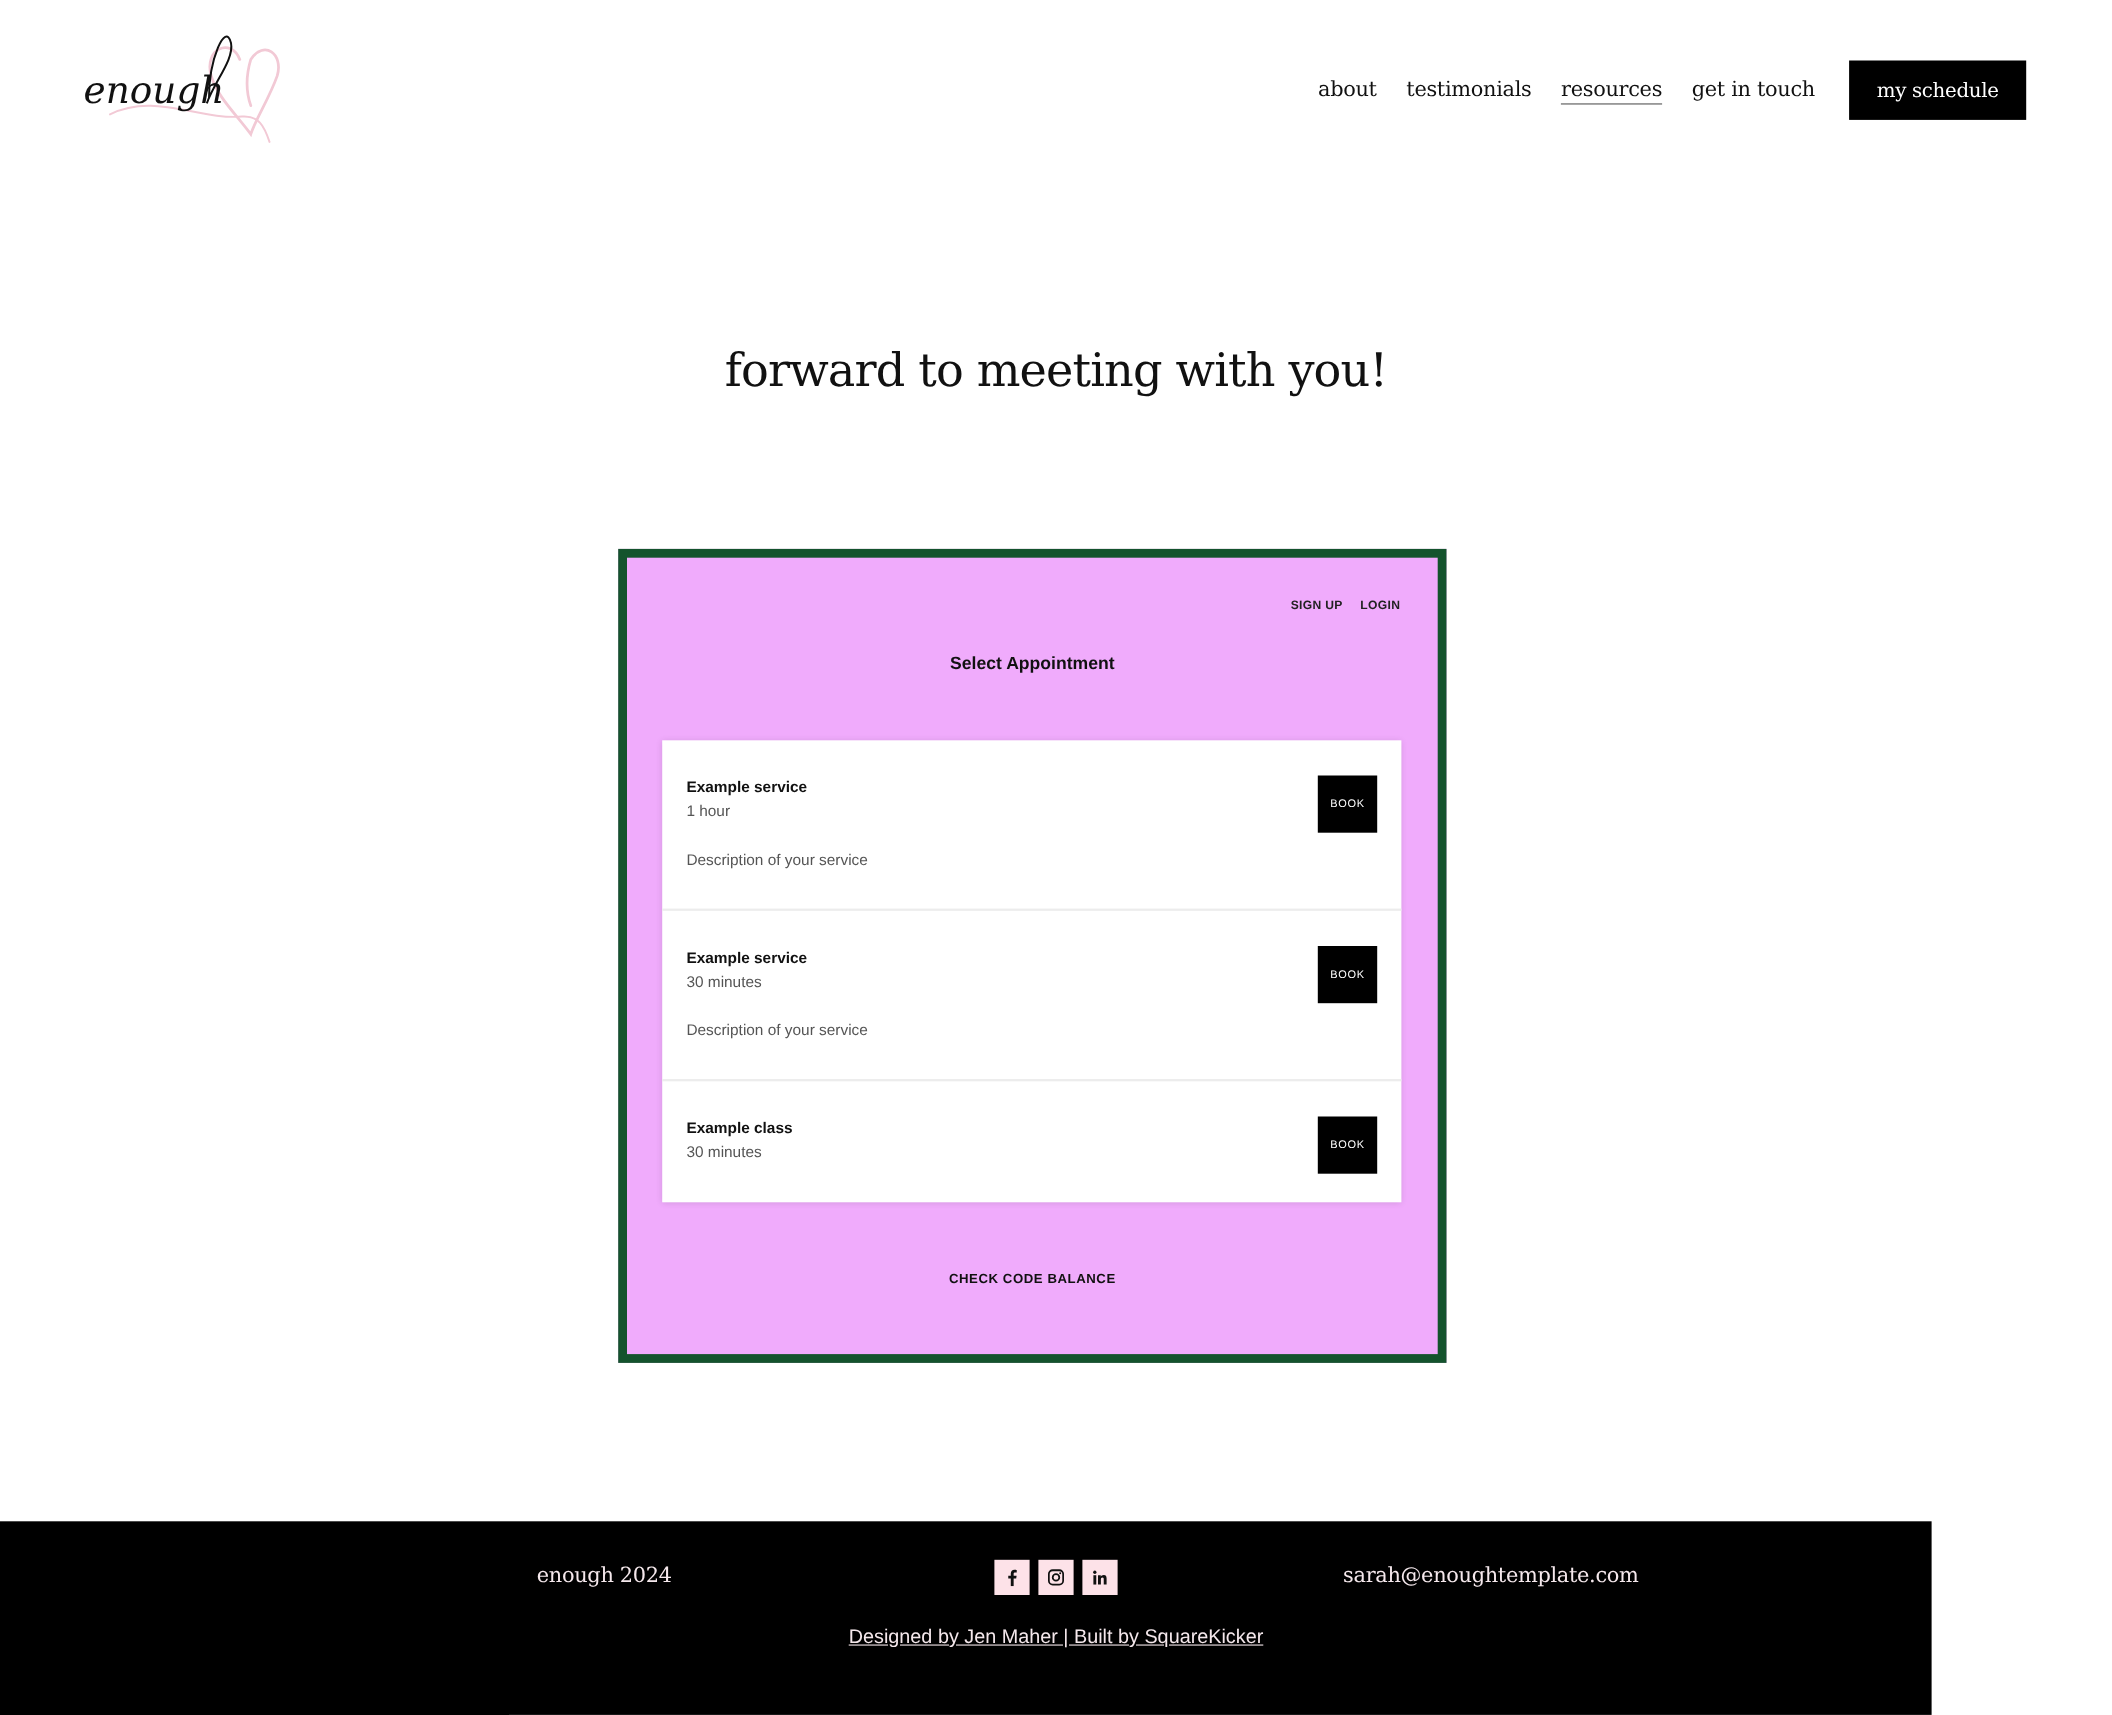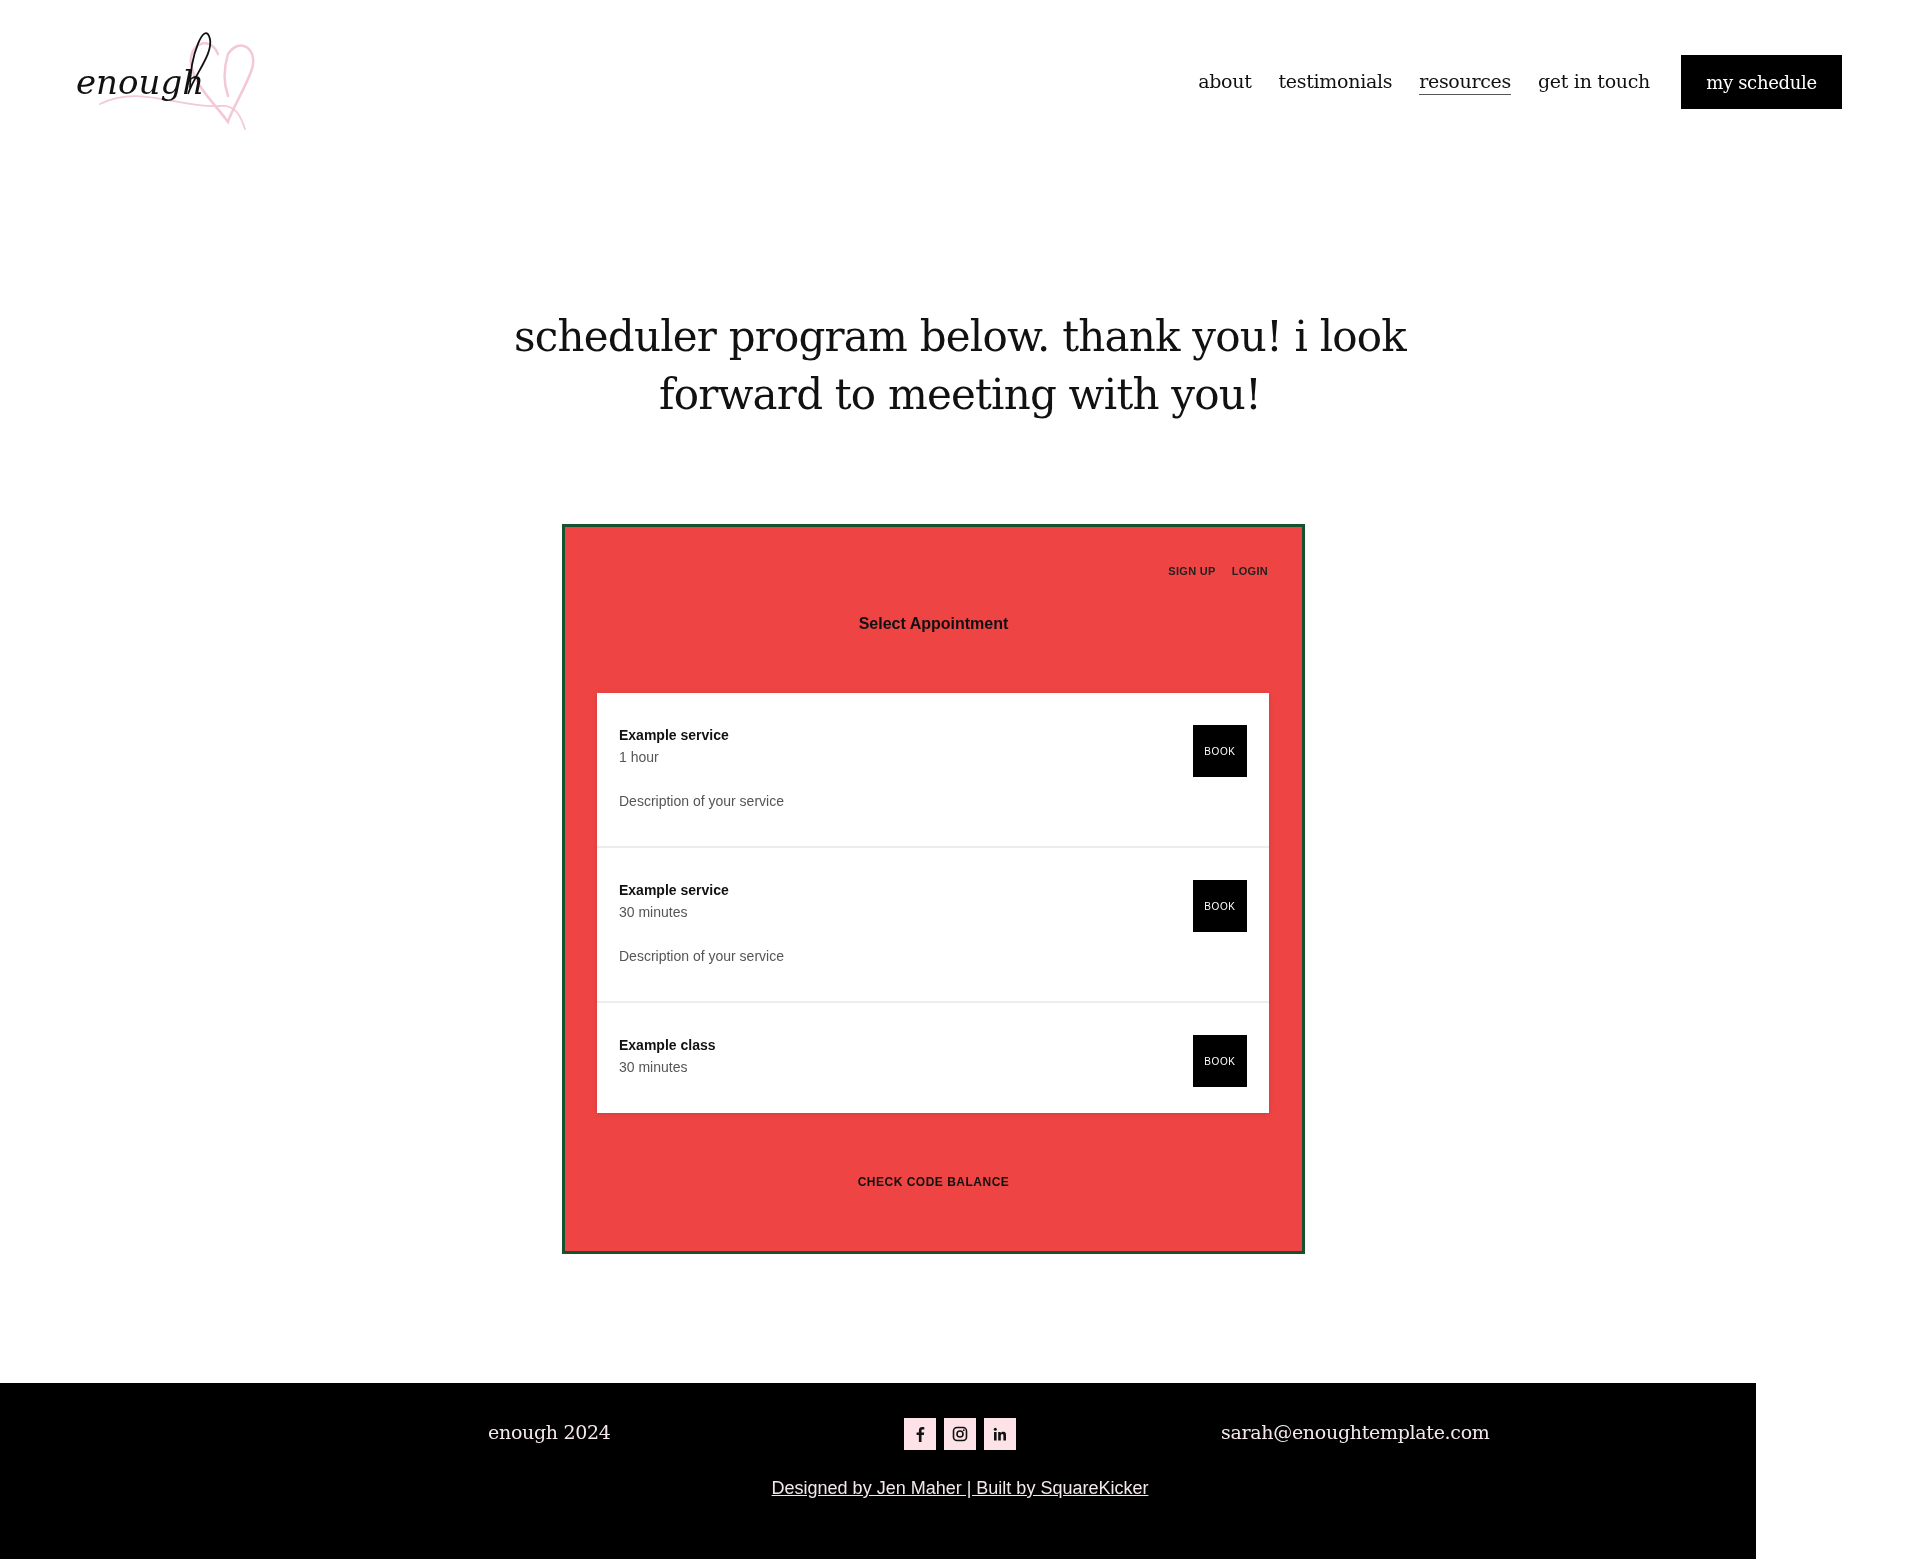--- a/index.html
+++ b/index.html
@@ -16,22 +16,22 @@
   #cta { background:#000; color:#fff; font-family:"DejaVu Serif", serif; font-size:18px;
          width:161px; height:54px; display:flex; align-items:center; justify-content:center;
          margin-left:4px; cursor:pointer; letter-spacing:-0.3px; }
 
   
   #intro { position:absolute; left:440px; width:1040px; top:308px; text-align:center;
            font-family:"DejaVu Serif", serif; font-size:42px; line-height:58px; color:#111;
            letter-spacing:-0.8px; }
 
   
-  #frame { position:absolute; left:562px; top:524px; width:737px; height:724px;
-           border:3px solid #14532d; background:#ef4444; }
+  #frame { position:absolute; left:562px; top:499px; width:737px; height:724px;
+           border:8px solid #14532d; background:#f0abfc; }
   #acct { position:absolute; right:34px; top:38px; display:flex; gap:16px;
           font-size:11px; font-weight:bold; letter-spacing:0.3px; color:#222; }
   #acct span { cursor:pointer; }
   #sel-title { position:absolute; left:0; right:0; top:88px; text-align:center;
                font-size:16px; font-weight:bold; color:#111; }
   #card { position:absolute; left:32px; top:166px; width:672px;
           box-shadow:0 1px 6px rgba(0,0,0,0.12); background:#fff; }
   .row { position:relative; border-bottom:2px solid #ececec; }
   .row:last-child { border-bottom:none; }
   .row.tall { height:153px; }
@@ -75,21 +75,20 @@
 
 <nav id="nav">
   <a class="nav-link">about</a>
   <a class="nav-link">testimonials</a>
   <a class="nav-link active">resources</a>
   <a class="nav-link">get in touch</a>
   <div id="cta">my schedule</div>
 </nav>
 
 <h1 id="intro" style="margin:0;font-weight:normal;">
-  <div>scheduler program below. thank you! i look</div>
   <div>forward to meeting with you!</div>
 </h1>
 
 <div id="frame">
   <div id="acct">
     <span>SIGN UP</span>
     <span>LOGIN</span>
   </div>
   <div id="sel-title">Select Appointment</div>
 

